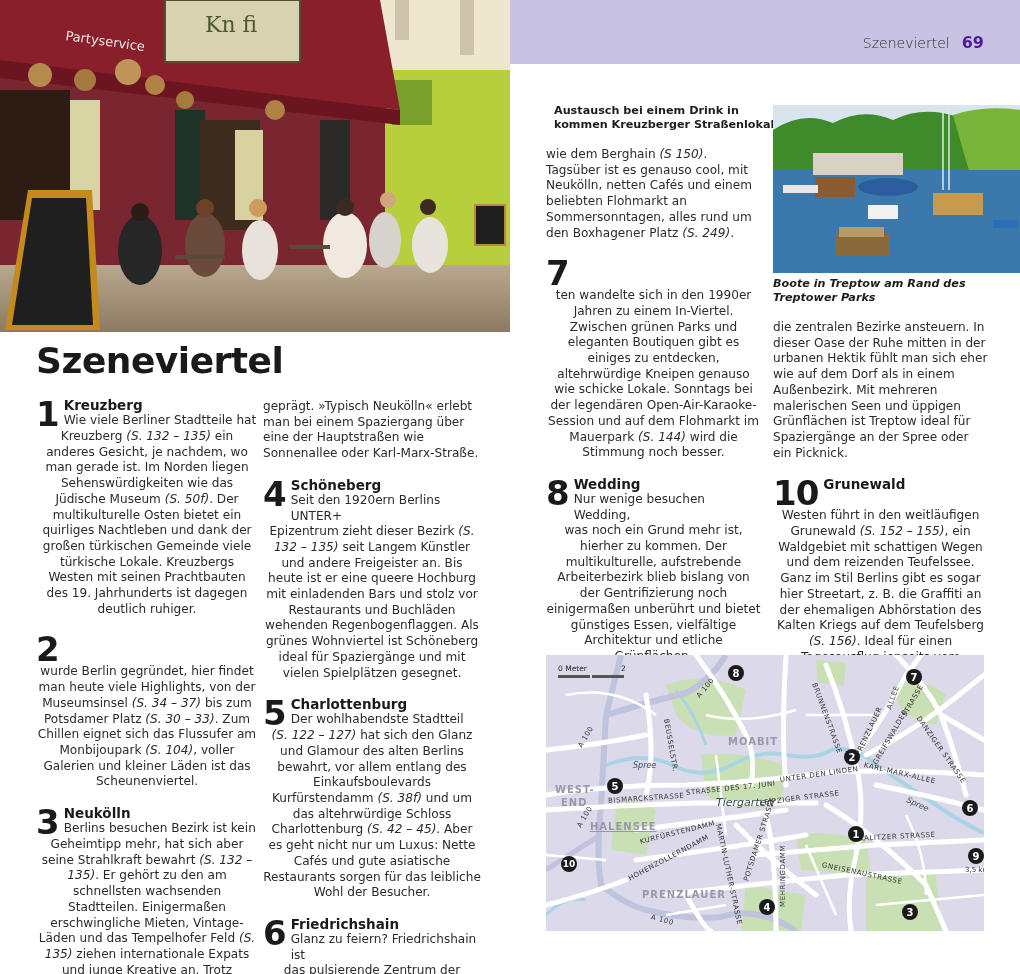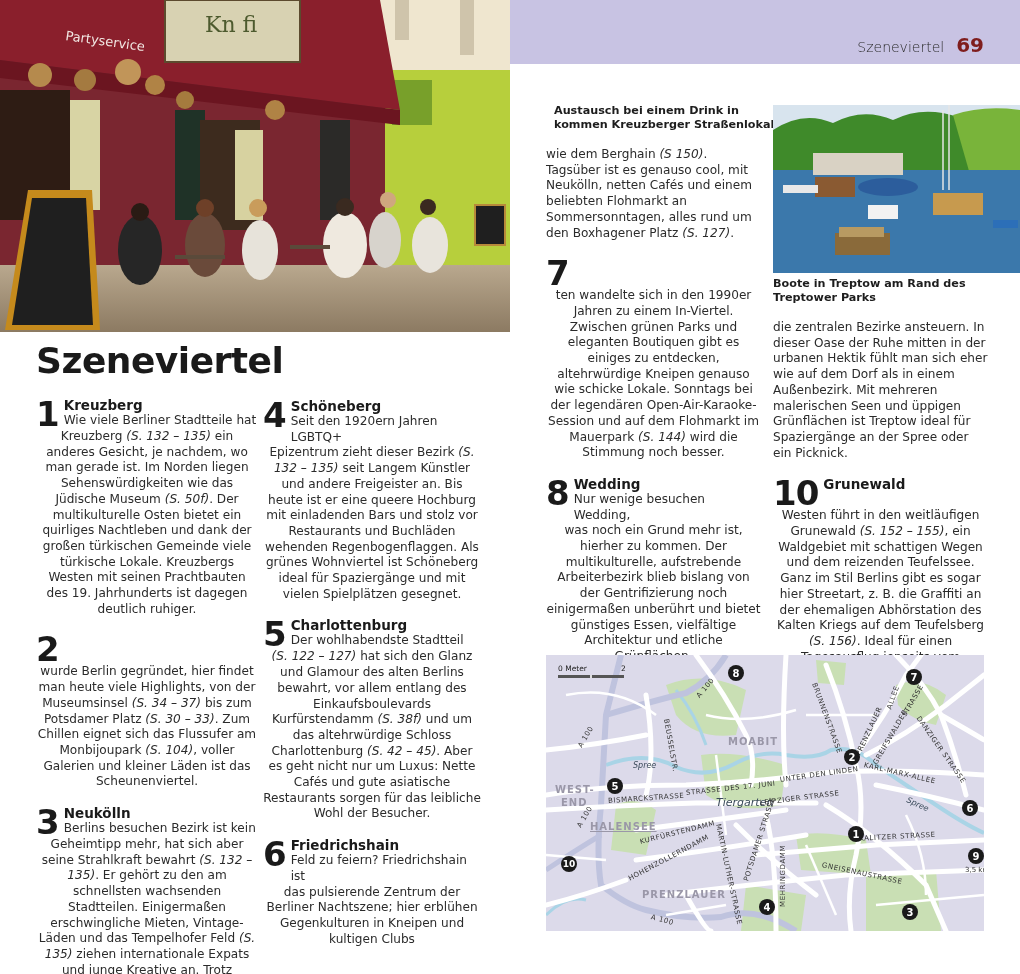--- a/index.html
+++ b/index.html
@@ -3,21 +3,21 @@
 <meta charset="utf-8">
 <style>
   * { box-sizing: border-box; margin: 0; padding: 0; }
   html, body { width: 1020px; height: 974px; background: #ffffff; overflow: hidden; }
   body { position: relative; font-family: "DejaVu Sans", sans-serif; color: #2b2b2b; }
 
   
   .header-band { position: absolute; left: 510px; top: 0; width: 510px; height: 64px; background: #c8c3e3; }
   .running-head { position: absolute; right: 36px; top: 33px; display: flex; align-items: baseline; gap: 12px; }
   .running-title { font-size: 14px; color: #2a2a2a; font-weight: 300; }
-  .page-number { font-size: 20px; font-weight: bold; color: #7f1d1d; }
+  .page-number { font-size: 16px; font-weight: bold; color: #4c1d95; }
 
   
   .hero-photo { position: absolute; left: 0; top: 0; width: 510px; height: 332px; overflow: hidden; background: #6b2a2c; }
   .photo-caption { position: absolute; font-size: 11.2px; font-weight: bold; line-height: 13.5px; color: #1d1d1d; }
 
   
   .treptow-photo { position: absolute; left: 773px; top: 105px; width: 247px; height: 168px; overflow: hidden; background: #3e7fb4; }
 
   .page-title { position: absolute; left: 36px; top: 340px; font-size: 36px; font-weight: bold; color: #1a1a1a; letter-spacing: -0.5px; }
 
@@ -133,21 +133,21 @@
     <rect x="160" y="88" width="50" height="22" fill="#c79a4e"></rect>
     <rect x="10" y="80" width="35" height="8" fill="#e8e8e8"></rect>
     <line x1="170" y1="5" x2="170" y2="85" stroke="#e6e6e6" stroke-width="1.5"></line>
     <line x1="176" y1="0" x2="176" y2="85" stroke="#e6e6e6" stroke-width="1.5"></line>
     <rect x="62" y="128" width="55" height="22" fill="#8a6a3a"></rect>
     <rect x="66" y="122" width="45" height="10" fill="#b89a62"></rect>
     <rect x="220" y="115" width="25" height="8" fill="#2c6fb8"></rect>
   </svg>
 </div>
 
-<div class="photo-caption" style="left:773px; top:277px;">
+<div class="photo-caption" style="left:773px; top:277px;font-style:italic;">
   <div>Boote in Treptow am Rand des</div>
   <div>Treptower Parks</div>
 </div>
 
 <h1 class="page-title">Szeneviertel</h1>
 
 <div class="col" style="left:36px; top:398px; width:222px;">
   <div class="entry">
     <div class="entry-head">
       <span class="entry-num">1</span>
@@ -172,27 +172,28 @@
       <div class="entry-headtext">
         <span class="entry-name">Neukölln</span>
         <span class="entry-lead">Berlins besuchen Bezirk ist kein</span>
       </div>
     </div>
     <div class="entry-body"><span>Geheimtipp mehr, hat sich aber seine Strahlkraft bewahrt </span><span class="ref">(S. 132 – 135)</span><span>. Er gehört zu den am schnellsten wachsenden Stadtteilen. Einigermaßen erschwingliche Mieten, Vintage-Läden und das Tempelhofer Feld </span><span class="ref">(S. 135)</span><span> ziehen internationale Expats und junge Kreative an. Trotz schneller Gentrifizierung bleibt Neukölln multikulturell</span></div>
   </div>
 </div>
 
 <div class="col" style="left:263px; top:399px; width:218px;">
+  <div class="cont">geprägt. »Typisch Neukölln« erlebt man bei einem Spaziergang über eine der Hauptstraßen wie Sonnenallee oder Karl-Marx-Straße.</div>
 
   <div class="entry">
     <div class="entry-head">
       <span class="entry-num">4</span>
       <div class="entry-headtext">
         <span class="entry-name">Schöneberg</span>
-        <span class="entry-lead">Seit den 1920ern Jahren LGBTQ+</span>
+        <span class="entry-lead">Seit den 1920ern Berlins UNTER+</span>
       </div>
     </div>
     <div class="entry-body"><span>Epizentrum zieht dieser Bezirk </span><span class="ref">(S. 132 – 135)</span><span> seit Langem Künstler und andere Freigeister an. Bis heute ist er eine queere Hochburg mit einladenden Bars und stolz vor Restaurants und Buchläden wehenden Regenbogenflaggen. Als grünes Wohnviertel ist Schöneberg ideal für Spaziergänge und mit vielen Spielplätzen gesegnet.</span></div>
   </div>
 
   <div class="entry">
     <div class="entry-head">
       <span class="entry-num">5</span>
       <div class="entry-headtext">
         <span class="entry-name">Charlottenburg</span>
@@ -200,29 +201,29 @@
       </div>
     </div>
     <div class="entry-body"><span class="ref">(S. 122 – 127)</span><span> hat sich den Glanz und Glamour des alten Berlins bewahrt, vor allem entlang des Einkaufsboulevards Kurfürstendamm </span><span class="ref">(S. 38f)</span><span> und um das altehrwürdige Schloss Charlottenburg </span><span class="ref">(S. 42 – 45)</span><span>. Aber es geht nicht nur um Luxus: Nette Cafés und gute asiatische Restaurants sorgen für das leibliche Wohl der Besucher.</span></div>
   </div>
 
   <div class="entry">
     <div class="entry-head">
       <span class="entry-num">6</span>
       <div class="entry-headtext">
         <span class="entry-name">Friedrichshain</span>
-        <span class="entry-lead">Feld zu feiern? Friedrichshain ist</span>
+        <span class="entry-lead">Glanz zu feiern? Friedrichshain ist</span>
       </div>
     </div>
     <div class="entry-body">das pulsierende Zentrum der Berliner Nachtszene; hier erblühen Gegenkulturen in Kneipen und kultigen Clubs</div>
   </div>
 </div>
 
 <div class="col" style="left:546px; top:147px; width:215px;">
-  <div class="cont"><span>wie dem Berghain </span><span class="ref">(S 150)</span><span>. Tagsüber ist es genauso cool, mit Neukölln, netten Cafés und einem beliebten Flohmarkt an Sommersonntagen, alles rund um den Boxhagener Platz </span><span class="ref">(S. 127)</span><span>.</span></div>
+  <div class="cont"><span>wie dem Berghain </span><span class="ref">(S 150)</span><span>. Tagsüber ist es genauso cool, mit Neukölln, netten Cafés und einem beliebten Flohmarkt an Sommersonntagen, alles rund um den Boxhagener Platz </span><span class="ref">(S. 249)</span><span>.</span></div>
 
   <div class="entry">
     <div class="entry-head">
       <span class="entry-num">7</span>
     </div>
     <div class="entry-body"><span>ten wandelte sich in den 1990er Jahren zu einem In-Viertel. Zwischen grünen Parks und eleganten Boutiquen gibt es einiges zu entdecken, altehrwürdige Kneipen genauso wie schicke Lokale. Sonntags bei der legendären Open-Air-Karaoke-Session und auf dem Flohmarkt im Mauerpark </span><span class="ref">(S. 144)</span><span> wird die Stimmung noch besser.</span></div>
   </div>
 
   <div class="entry">
     <div class="entry-head">

